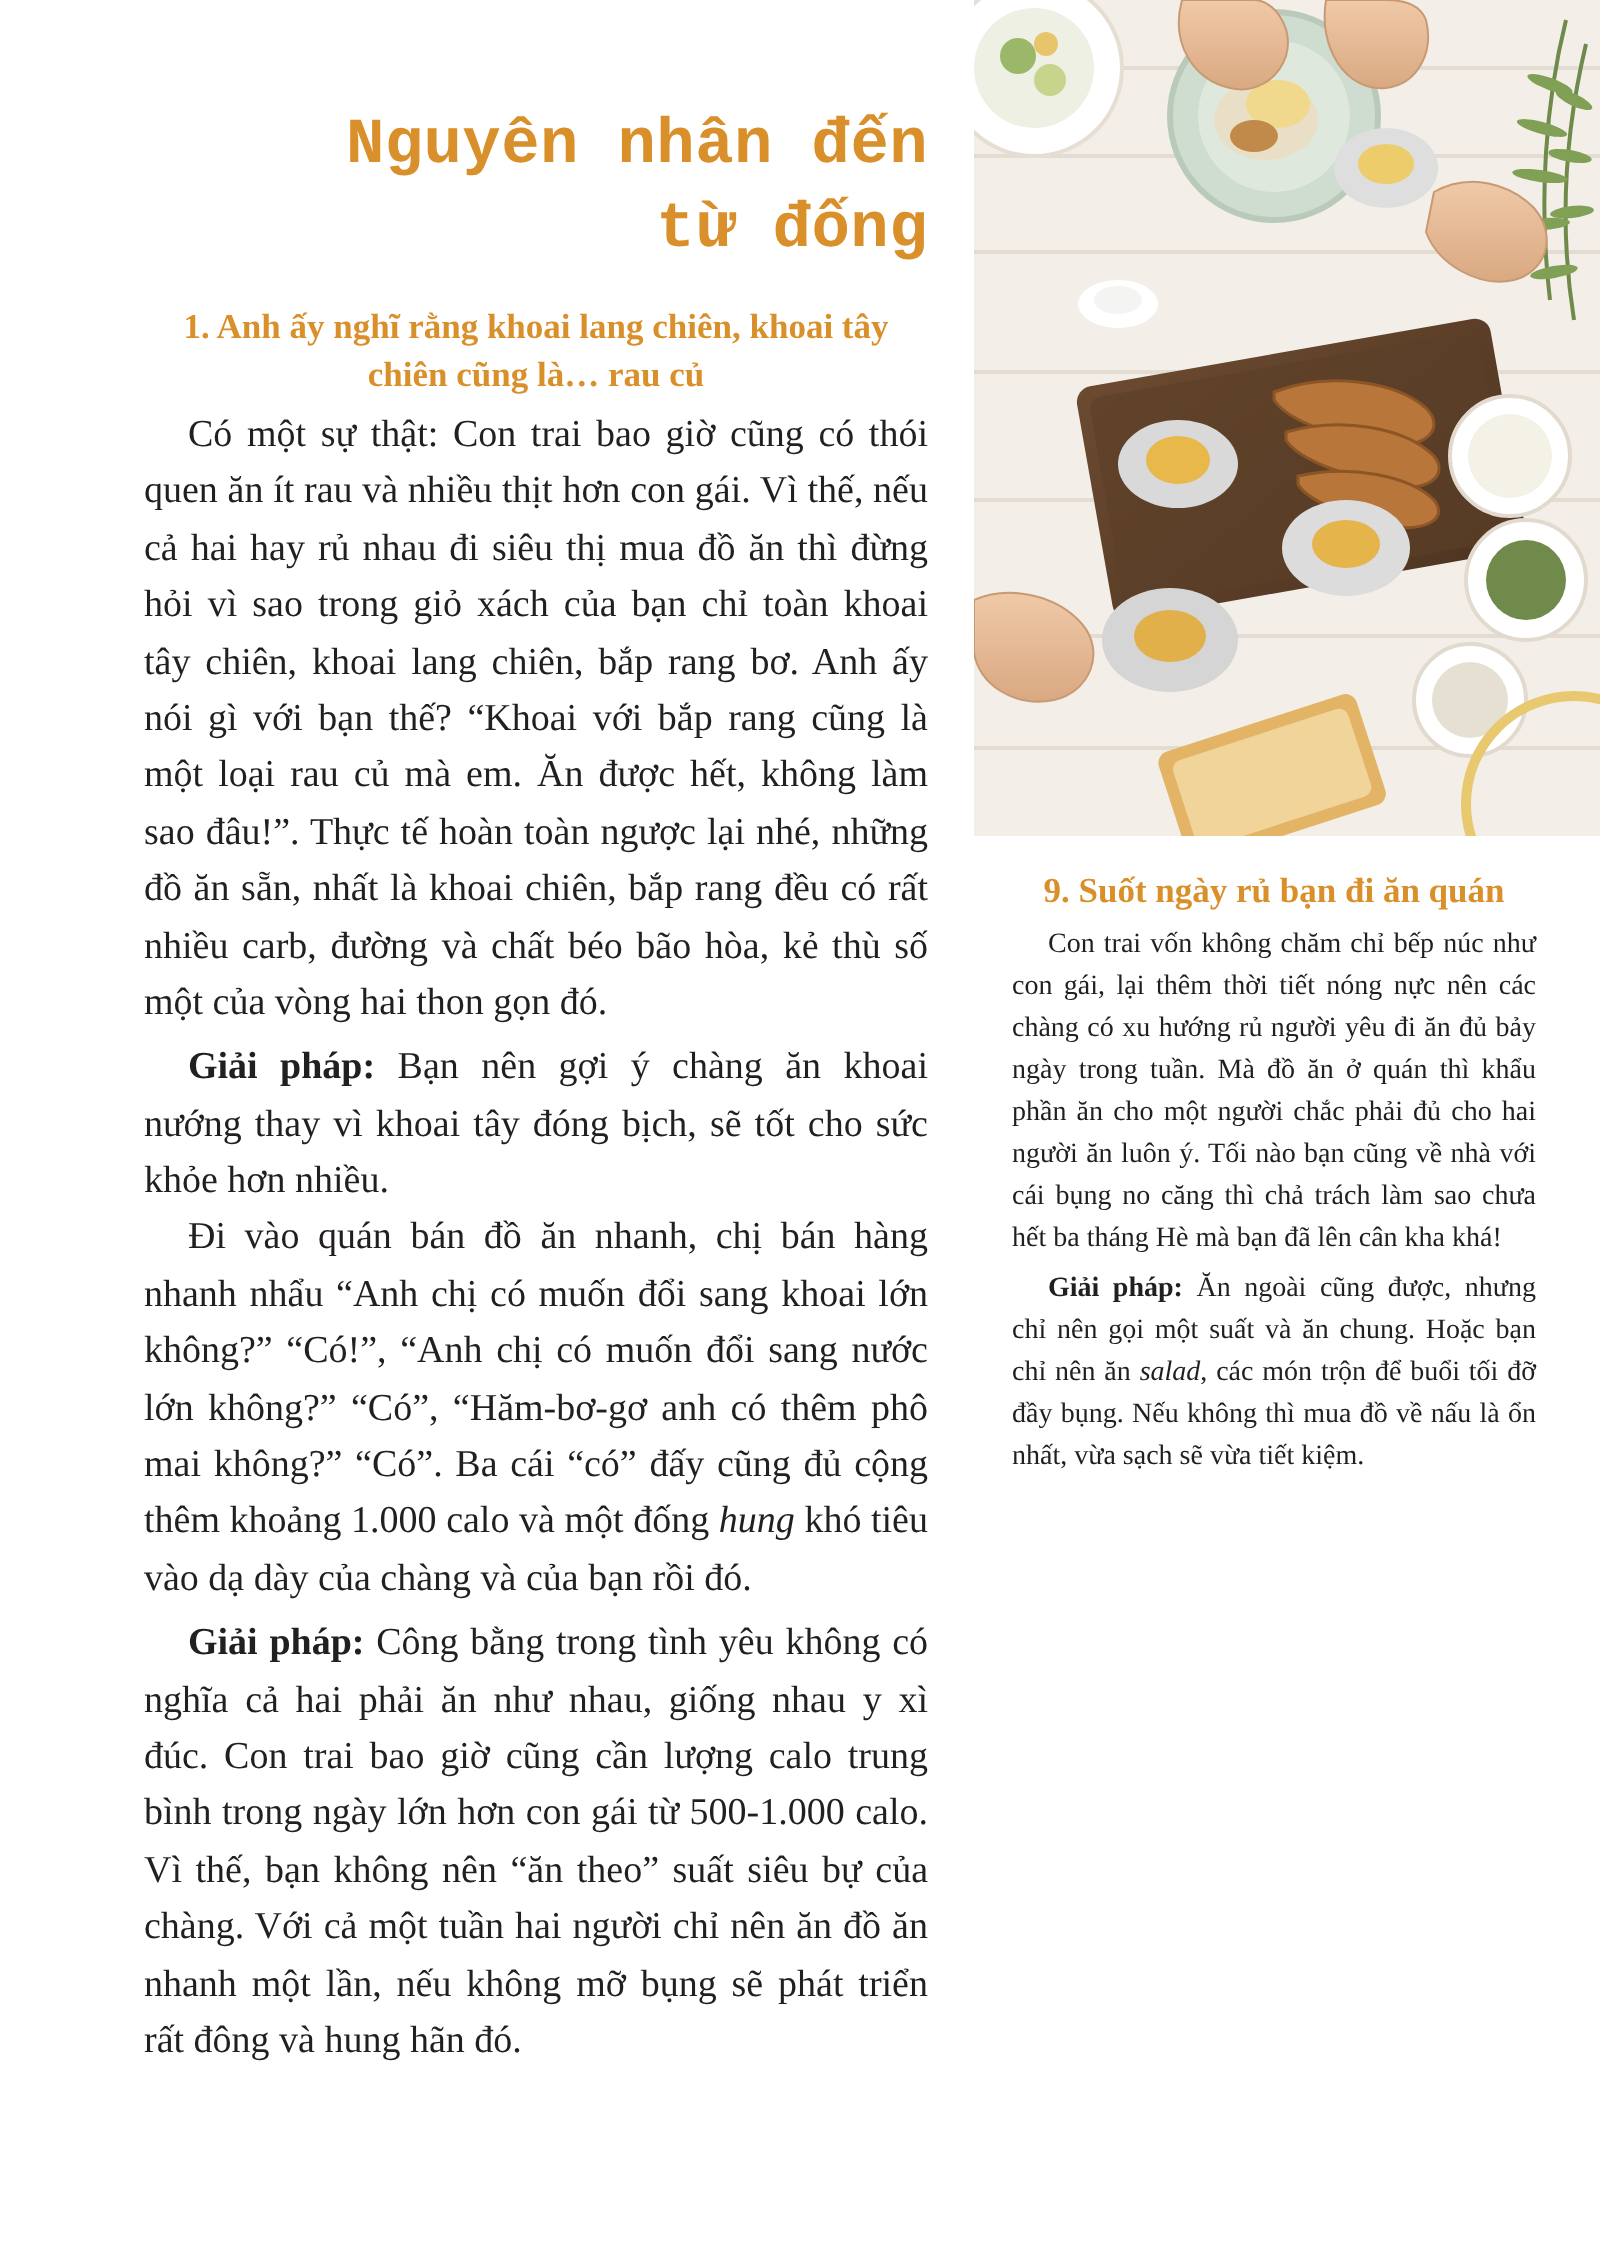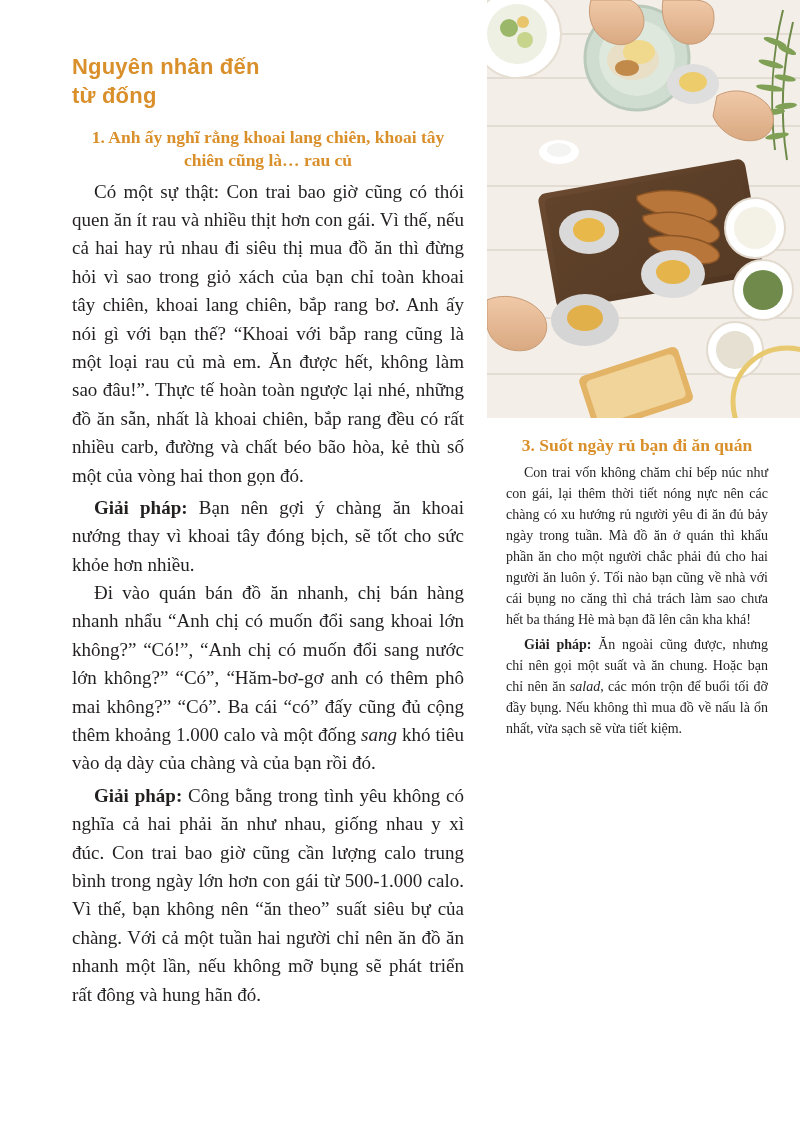--- a/index.html
+++ b/index.html
@@ -43,25 +43,25 @@
     width: 392px;
   }
   .col-right {
     position: absolute;
     top: 418px;
     left: 506px;
     width: 262px;
   }
 
   h1.article-title {
-    font-family: Liberation Sans, sans-serif;
-    font-size: 22px;
+    font-family: Liberation Mono, monospace;
+    font-size: 32px;
     line-height: 1.32;
     color: #d98f2a;
-    text-align: left;
+    text-align: right;
     margin: 0 0 14px 0;
     font-weight: bold;
     letter-spacing: 0.2px;
   }
 
   h2.section-heading {
     font-size: 17.5px;
     line-height: 1.33;
     color: #d98f2a;
     margin: 16px 0 5px 0;
@@ -218,30 +218,30 @@
 
     <h2 class="section-heading">1. Anh ấy nghĩ rằng khoai lang chiên, khoai tây chiên cũng là… rau củ</h2>
 
     <p>Có một sự thật: Con trai bao giờ cũng có thói quen ăn ít rau và nhiều thịt hơn con gái. Vì thế, nếu cả hai hay rủ nhau đi siêu thị mua đồ ăn thì đừng hỏi vì sao trong giỏ xách của bạn chỉ toàn khoai tây chiên, khoai lang chiên, bắp rang bơ. Anh ấy nói gì với bạn thế? “Khoai với bắp rang cũng là một loại rau củ mà em. Ăn được hết, không làm sao đâu!”. Thực tế hoàn toàn ngược lại nhé, những đồ ăn sẵn, nhất là khoai chiên, bắp rang đều có rất nhiều carb, đường và chất béo bão hòa, kẻ thù số một của vòng hai thon gọn đó.</p>
 
     <div class="spacer-sm"></div>
 
     <p><span class="lead-bold">Giải pháp:</span><span> Bạn nên gợi ý chàng ăn khoai nướng thay vì khoai tây đóng bịch, sẽ tốt cho sức khỏe hơn nhiều.</span></p>
 
 
-    <p><span>Đi vào quán bán đồ ăn nhanh, chị bán hàng nhanh nhẩu “Anh chị có muốn đổi sang khoai lớn không?” “Có!”, “Anh chị có muốn đổi sang nước lớn không?” “Có”, “Hăm-bơ-gơ anh có thêm phô mai không?” “Có”. Ba cái “có” đấy cũng đủ cộng thêm khoảng 1.000 calo và một đống </span><em class="it">sang</em><span> khó tiêu vào dạ dày của chàng và của bạn rồi đó.</span></p>
+    <p><span>Đi vào quán bán đồ ăn nhanh, chị bán hàng nhanh nhẩu “Anh chị có muốn đổi sang khoai lớn không?” “Có!”, “Anh chị có muốn đổi sang nước lớn không?” “Có”, “Hăm-bơ-gơ anh có thêm phô mai không?” “Có”. Ba cái “có” đấy cũng đủ cộng thêm khoảng 1.000 calo và một đống </span><em class="it">hung</em><span> khó tiêu vào dạ dày của chàng và của bạn rồi đó.</span></p>
 
     <div class="spacer-sm"></div>
 
     <p><span class="lead-bold">Giải pháp:</span><span> Công bằng trong tình yêu không có nghĩa cả hai phải ăn như nhau, giống nhau y xì đúc. Con trai bao giờ cũng cần lượng calo trung bình trong ngày lớn hơn con gái từ 500-1.000 calo. Vì thế, bạn không nên “ăn theo” suất siêu bự của chàng. Với cả một tuần hai người chỉ nên ăn đồ ăn nhanh một lần, nếu không mỡ bụng sẽ phát triển rất đông và hung hãn đó.</span></p>
   </div>
 
   <div class="col-right">
 
-    <h2 class="section-heading">3. Suốt ngày rủ bạn đi ăn quán</h2>
+    <h2 class="section-heading">9. Suốt ngày rủ bạn đi ăn quán</h2>
 
     <p>Con trai vốn không chăm chỉ bếp núc như con gái, lại thêm thời tiết nóng nực nên các chàng có xu hướng rủ người yêu đi ăn đủ bảy ngày trong tuần. Mà đồ ăn ở quán thì khẩu phần ăn cho một người chắc phải đủ cho hai người ăn luôn ý. Tối nào bạn cũng về nhà với cái bụng no căng thì chả trách làm sao chưa hết ba tháng Hè mà bạn đã lên cân kha khá!</p>
 
     <div class="spacer-sm"></div>
 
     <p><span class="lead-bold">Giải pháp:</span><span> Ăn ngoài cũng được, nhưng chỉ nên gọi một suất và ăn chung. Hoặc bạn chỉ nên ăn </span><em class="it">salad</em><span>, các món trộn để buổi tối đỡ đầy bụng. Nếu không thì mua đồ về nấu là ổn nhất, vừa sạch sẽ vừa tiết kiệm.</span></p>
   </div>
 
 </div>
 

